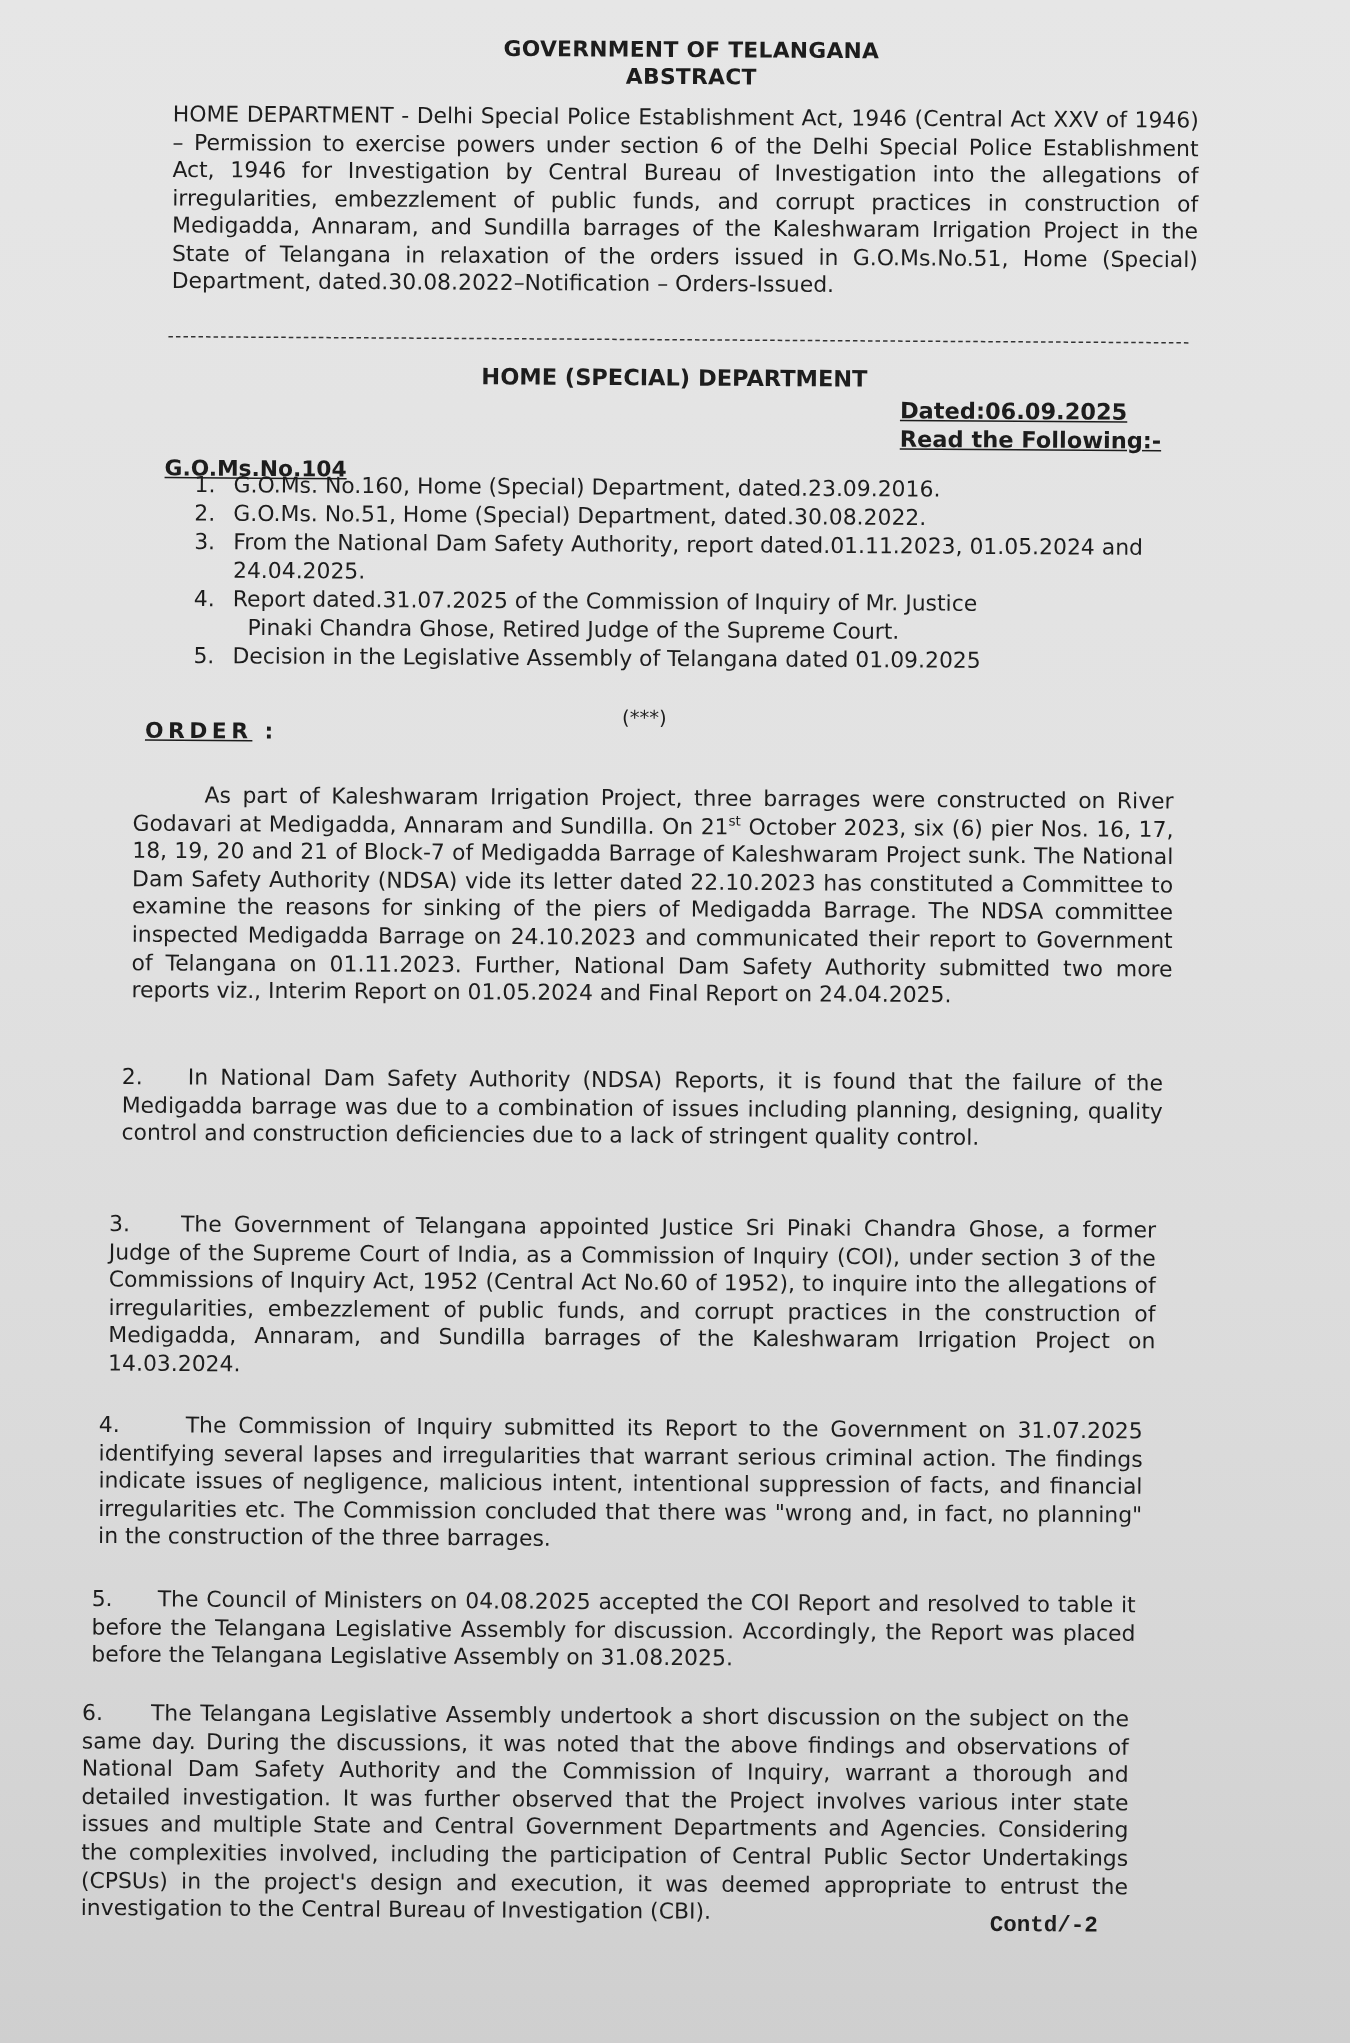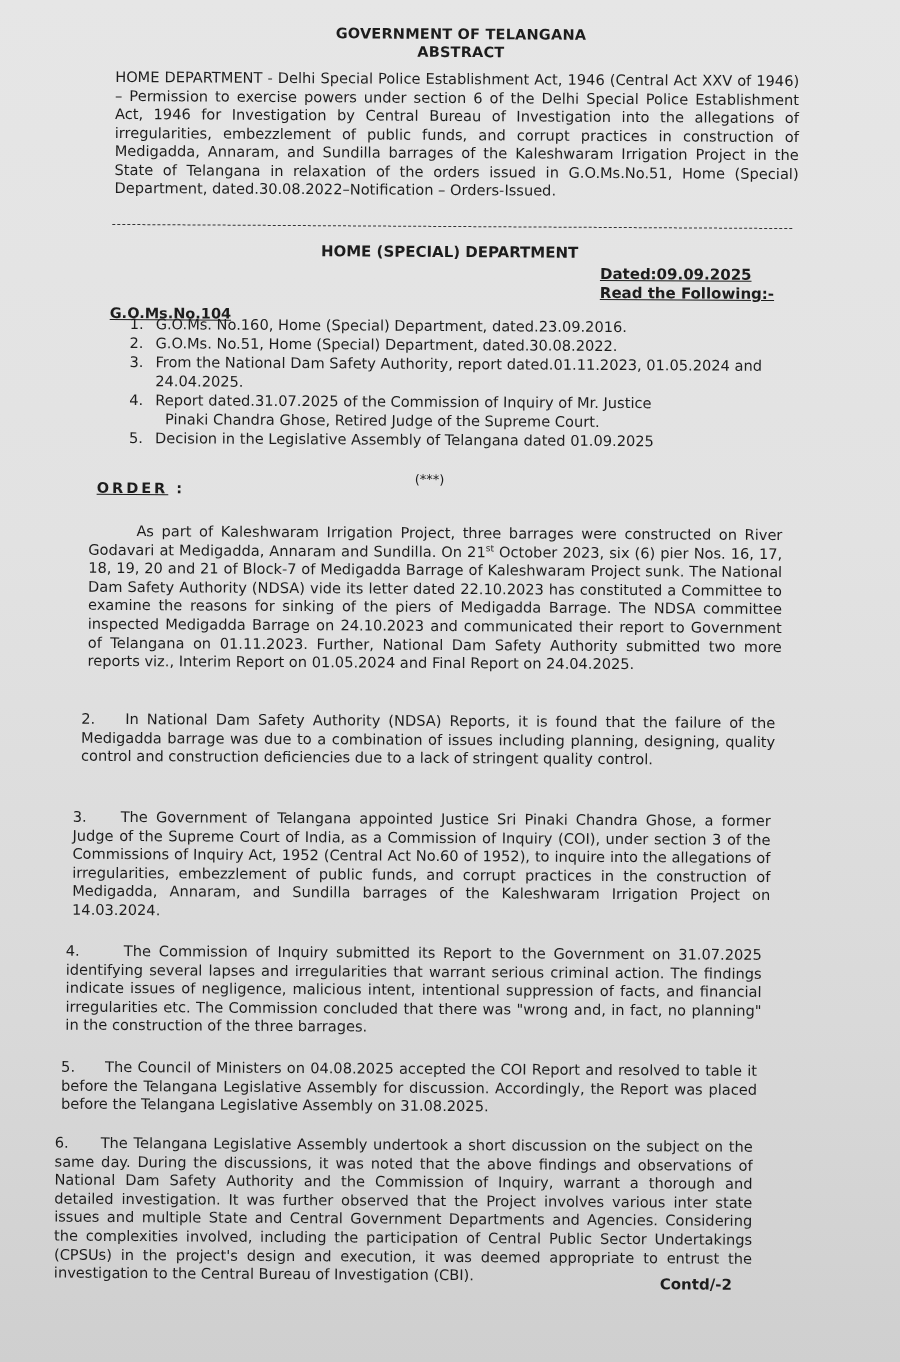--- a/index.html
+++ b/index.html
@@ -33,38 +33,38 @@
   .refs .t { flex: 1; }
   .refs .indent { padding-left: 10px; }
   .stars { position: absolute; left: 414px; top: 472px; font-size: 13px; }
   .order { position: absolute; left: 96px; top: 482px; font-weight: bold; font-size: 14.5px; letter-spacing: 3px; }
   .order .u { text-decoration: underline; margin-top: 36px; }
   .para {
     position: absolute; font-size: 14.6px; line-height: 18.6px;
     text-align: justify; text-align-last: left;
   }
   .para .num { display: inline-block; }
-  .contd { position: absolute; left: 664px; top: 1274px; font-weight: bold; font-size: 15px; }
+  .contd { position: absolute; left: 664px; top: 1274px; font-weight: bold; font-size: 15px; font-family: Liberation Mono, monospace; }
   sup { font-size: 9px; line-height: 0; }
 </style>
 </head>
 <body>
 
 <div class="page">
 
   <div class="hdr" style="top:26px;">GOVERNMENT OF TELANGANA</div>
   <div class="hdr" style="top:44px;">ABSTRACT</div>
 
   <div class="abstract">HOME DEPARTMENT - Delhi Special Police Establishment Act, 1946 (Central Act XXV of 1946) – Permission to exercise powers under section 6 of the Delhi Special Police Establishment Act, 1946 for Investigation by Central Bureau of Investigation into the allegations of irregularities, embezzlement of public funds, and corrupt practices in construction of Medigadda, Annaram, and Sundilla barrages of the Kaleshwaram Irrigation Project in the State of Telangana in relaxation of the orders issued in G.O.Ms.No.51, Home (Special) Department, dated.30.08.2022–Notification – Orders-Issued.</div>
 
   <div class="dashes"></div>
 
   <div class="dept">HOME (SPECIAL) DEPARTMENT</div>
   <div class="gonum">G.O.Ms.No.104</div>
-  <div class="dated">Dated:09.09.2025</div>
+  <div class="dated">Dated:06.09.2025</div>
   <div class="readf"><span class="u">Read the Following:-</span></div>
 
   <ul class="refs">
     <li>
         <span class="n">1.</span>
         <span class="t">G.O.Ms. No.160, Home (Special) Department, dated.23.09.2016.</span>
       </li>
     <li>
         <span class="n">2.</span>
         <span class="t">G.O.Ms. No.51, Home (Special) Department, dated.30.08.2022.</span>

